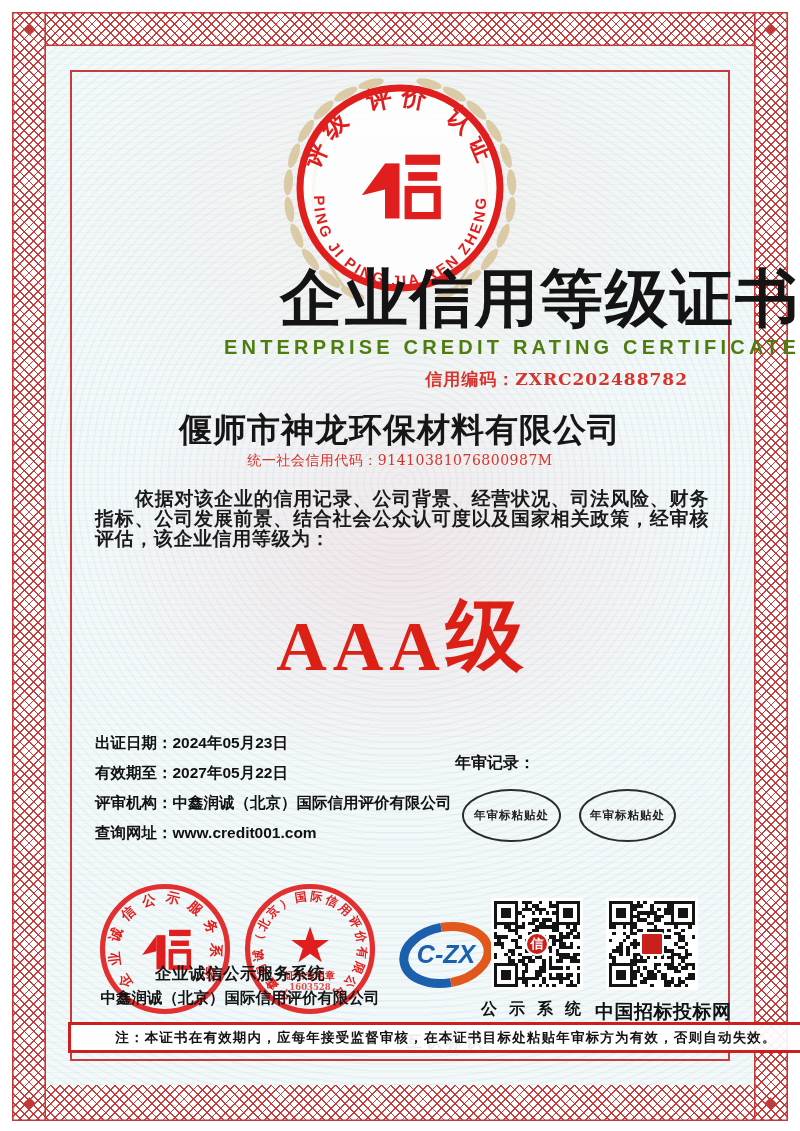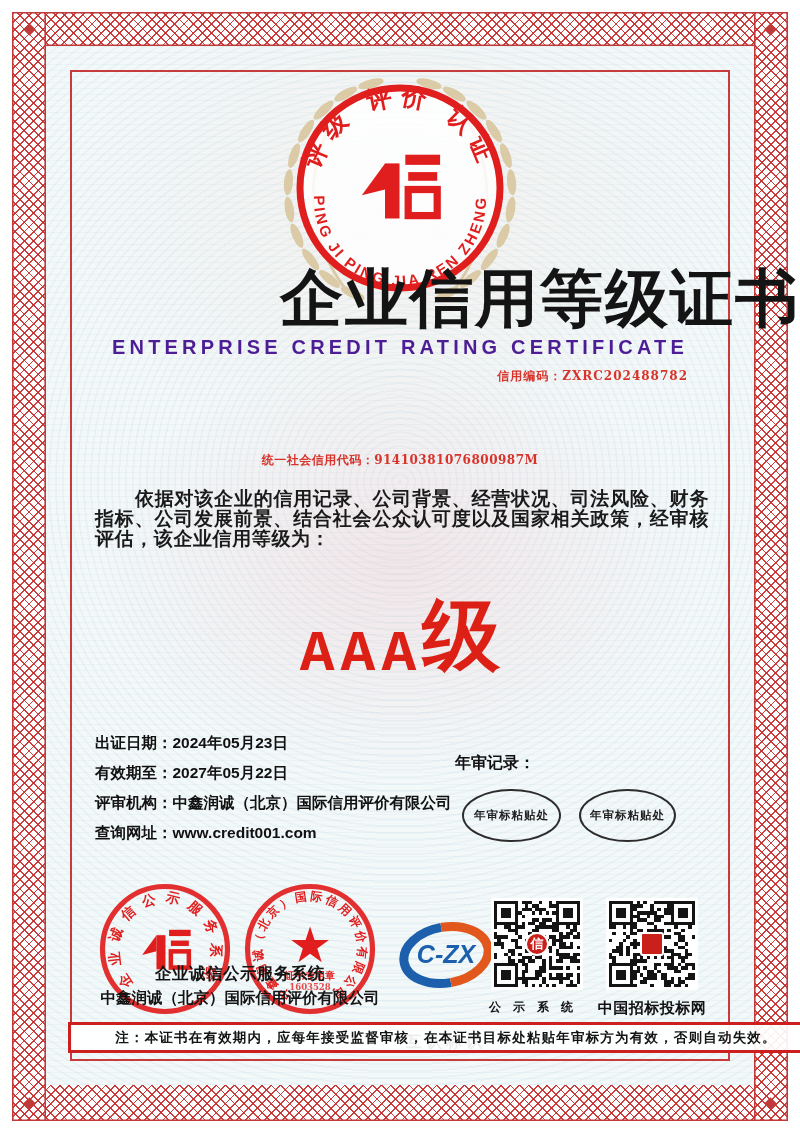--- a/index.html
+++ b/index.html
@@ -29,35 +29,35 @@
 
   
   .wreath{position:absolute;left:270px;top:62px;width:260px;height:260px;opacity:.85;}
   .seal-top{position:absolute;left:292px;top:80px;width:216px;height:216px;}
   .seal-text{font-family:"DejaVu Serif","Liberation Serif",serif;font-weight:bold;}
 
   
   .title{position:absolute;left:0;right:0;top:256px;text-align:right;color:#141414;
       font-family:"DejaVu Serif","Liberation Serif",serif;font-weight:900;font-size:63px;
       letter-spacing:2px;white-space:nowrap;}
-  .subtitle{position:absolute;left:0;right:0;top:336px;text-align:center;color:#4c1d95;
+  .subtitle{position:absolute;left:0;right:0;top:336px;text-align:right;color:#4d7c0f;
       font-weight:700;font-size:20px;letter-spacing:4.2px;white-space:nowrap;}
   .credit-line{position:absolute;right:112px;top:368px;color:#d8332a;
-      font-family:"DejaVu Serif","Liberation Serif",serif;font-weight:bold;font-size:12px;letter-spacing:1px;}
+      font-family:"DejaVu Serif","Liberation Serif",serif;font-weight:bold;font-size:17px;letter-spacing:1px;}
   .company{position:absolute;left:0;right:0;top:408px;text-align:center;color:#161616;
       font-family:"DejaVu Serif","Liberation Serif",serif;font-weight:900;font-size:33px;letter-spacing:1px;}
   .uscc{position:absolute;left:0;right:0;top:452px;text-align:center;color:#d8332a;
-      font-family:"DejaVu Serif","Liberation Serif",serif;font-weight:bold;font-size:12px;letter-spacing:.5px;}
+      font-family:"DejaVu Serif","Liberation Serif",serif;font-weight:normal;font-size:14px;letter-spacing:.5px;}
 
   .paragraph{position:absolute;left:95px;top:488px;width:614px;color:#1a1a1a;
       font-family:"DejaVu Serif","Liberation Serif",serif;font-weight:700;font-size:19px;
       line-height:20px;text-indent:2.1em;letter-spacing:.6px;text-align:justify;}
 
   .rating{position:absolute;left:0;right:0;top:584px;text-align:center;color:#dd2016;white-space:nowrap;}
-  .rating .en{font-family:Liberation Mono, monospace;font-weight:900;font-size:58px;letter-spacing:6px;}
+  .rating .en{font-family:Liberation Serif, serif;font-weight:900;font-size:70px;letter-spacing:6px;}
   .rating .cn{font-family:"DejaVu Serif","Liberation Serif",serif;font-weight:900;font-size:78px;vertical-align:8px;}
 
   
   .details{position:absolute;left:95px;top:733px;color:#111;font-weight:700;font-size:15.5px;}
   .details .row{margin-bottom:9px;white-space:nowrap;}
   .details .cont{padding-left:88px;}
   .annual-label{position:absolute;left:455px;top:753px;color:#111;font-weight:700;font-size:16px;text-align:right;}
   .oval{position:absolute;top:789px;height:53px;border:2px solid #2c2c2c;border-radius:50%;
       display:flex;align-items:center;justify-content:center;
       font-family:"DejaVu Serif","Liberation Serif",serif;font-weight:bold;font-size:11.5px;color:#222;letter-spacing:1px;}
@@ -80,22 +80,22 @@
   .qr2{left:606px;}
   .qr-code{position:absolute;inset:0;display:grid;grid-template-columns:repeat(25,1fr);
       grid-template-rows:repeat(25,1fr);background:#fff;padding:3px;}
   .qr-code .m{background:#141414;}
   .qr-emblem{position:absolute;left:50%;top:50%;transform:translate(-50%,-50%);
       width:24px;height:24px;display:flex;align-items:center;justify-content:center;
       color:#fff;font-weight:900;font-size:13px;border:2px solid #fff;
       font-family:"DejaVu Serif",serif;}
   .emb-round{background:#c9201c;border-radius:50%;}
   .emb-square{background:#c9201c;border-radius:3px;}
-  .qr1-label{left:481px;top:999px;width:112px;font-size:12px;letter-spacing:12px;}
-  .qr2-label{left:595px;top:999px;width:114px;font-size:15px;letter-spacing:.5px;}
+  .qr1-label{left:481px;top:999px;width:112px;font-size:16px;letter-spacing:12px;}
+  .qr2-label{left:595px;top:999px;width:114px;font-size:19px;letter-spacing:.5px;text-align:right;}
 
   .footnote{position:absolute;left:68px;top:1022px;width:756px;height:31px;border:3px solid #cc2020;
       background:rgba(255,255,255,.92);display:flex;align-items:center;justify-content:center;
       color:#131313;font-family:"DejaVu Serif","Liberation Serif",serif;font-weight:bold;
       font-size:13.5px;letter-spacing:1.2px;white-space:nowrap;}
 </style>
 </head>
 <body>
 
 <div class="page">
@@ -156,20 +156,21 @@
       <rect x="34" y="6" width="24" height="7"></rect>
       <rect x="36" y="18" width="20" height="6"></rect>
       <rect x="36" y="30" width="20" height="18" fill="none" stroke="#e11e1e" stroke-width="5"></rect>
     </g>
   </svg>
 
   <div class="title">企业信用等级证书</div>
   <div class="subtitle">ENTERPRISE CREDIT RATING CERTIFICATE</div>
   <div class="credit-line"><span>信用编码：</span><span>ZXRC202488782</span></div>
 
+  <div class="company">偃师市神龙环保材料有限公司</div>
   <div class="uscc"><span>统一社会信用代码：</span><span>91410381076800987M</span></div>
 
   <div class="paragraph">依据对该企业的信用记录、公司背景、经营状况、司法风险、财务指标、公司发展前景、结合社会公众认可度以及国家相关政策，经审核评估，该企业信用等级为：</div>
 
   <div class="rating"><span class="en">AAA</span><span class="cn">级</span></div>
 
   <div class="details">
     <div class="row"><span>出证日期：</span><span>2024年05月23日</span></div>
     <div class="row"><span>有效期至：</span><span>2027年05月22日</span></div>
     <div class="row"><span>评审机构：</span><span>中鑫润诚（北京）国际信用评价有限公司</span></div>

